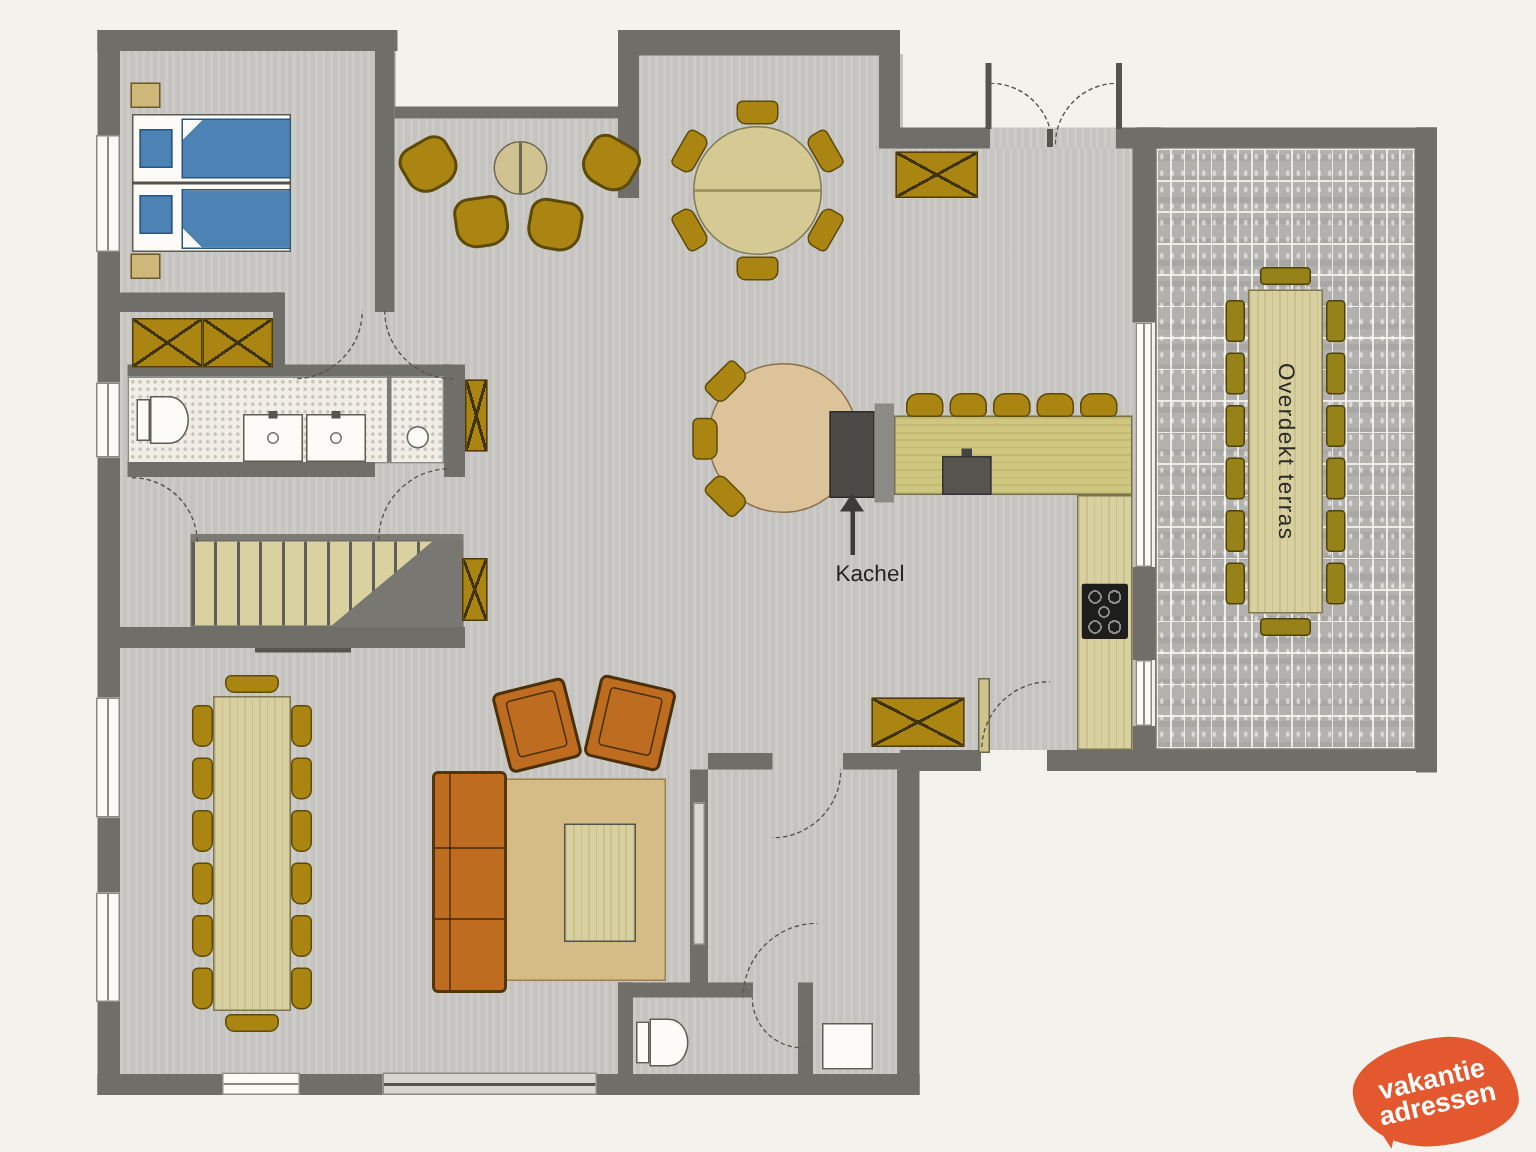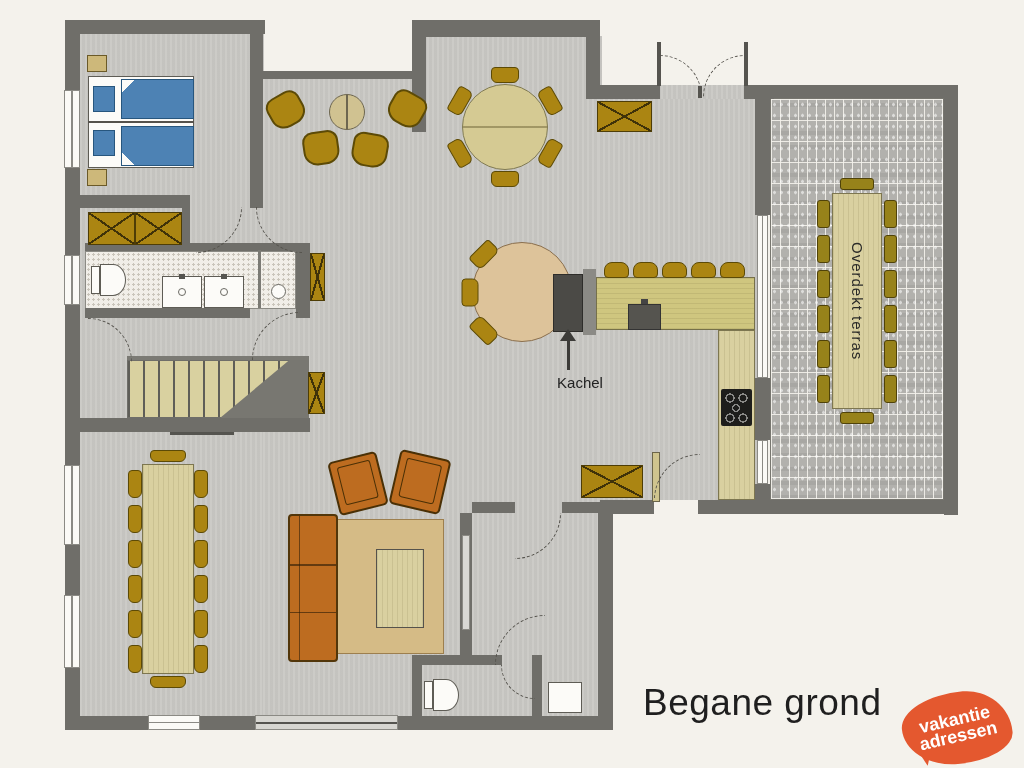--- a/index.html
+++ b/index.html
@@ -235,21 +235,20 @@
   <div class="abs arc q-tl" style="left:703px;top:55px;width:84px;height:84px;"></div>
   <div class="abs arc q-br" style="left:150px;top:161px;width:92px;height:92px;"></div>
   <div class="abs arc q-bl" style="left:256px;top:161px;width:92px;height:92px;"></div>
   <div class="abs arc q-tl" style="left:252px;top:312px;width:96px;height:96px;"></div>
   <div class="abs arc q-tr" style="left:44px;top:318px;width:88px;height:88px;"></div>
   <div class="abs arc q-tl" style="left:654px;top:454px;width:92px;height:92px;"></div>
   <div class="abs arc q-br" style="left:469px;top:467px;width:92px;height:92px;"></div>
   <div class="abs arc q-tl" style="left:495px;top:615px;width:100px;height:100px;"></div>
   <div class="abs arc q-bl" style="left:501px;top:631px;width:68px;height:68px;"></div>
 
-  <div class="abs title" style="left:643px;top:682px;width:280px;">Begane grond</div>
 
   <div class="abs" style="left:910px;top:744px;width:0;height:0;border-right:20px solid #e4582f;border-bottom:20px solid transparent;transform:rotate(12deg);"></div>
   <div class="abs logo-blob" style="left:902px;top:692px;width:110px;height:72px;">
     <div class="logo-text">
       <div>vakantie</div>
       <div>adressen</div>
     </div>
   </div>
 
 </div>

